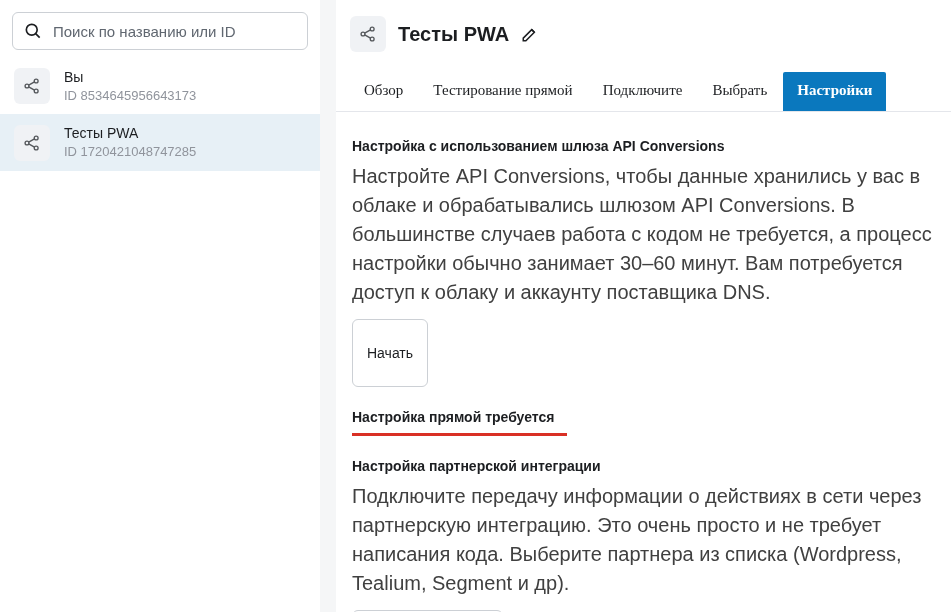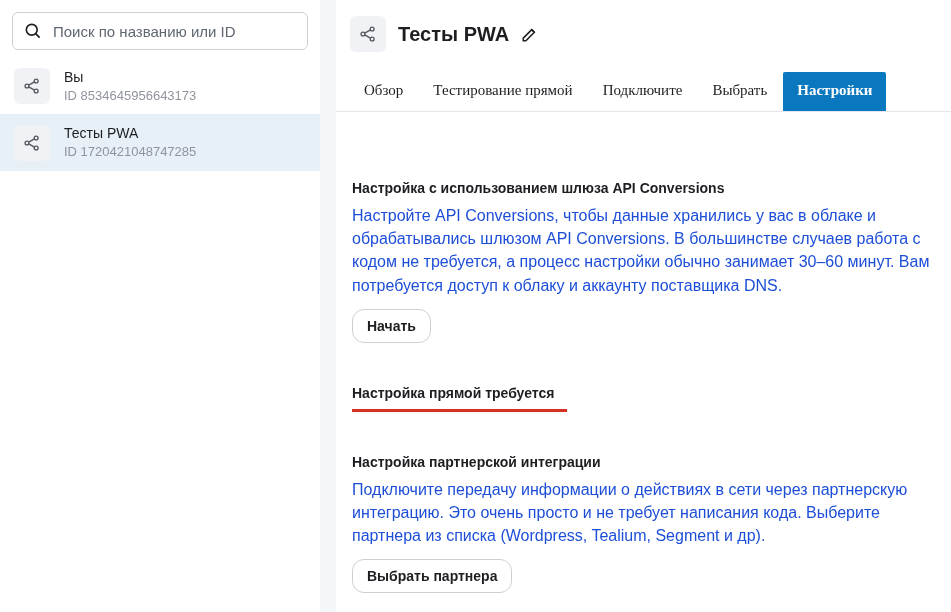--- a/index.html
+++ b/index.html
@@ -128,36 +128,35 @@
     }
     .content {
       padding: 26px 16px 0 16px;
     }
     .section { margin-bottom: 22px; }
     .section h4 {
       font-size: 14px;
       font-weight: 700;
       color: #1c1e21;
       margin-bottom: 8px;
-      margin-top: 42px;
     }
     .section p {
-      font-size: 16px;
+      font-size: 20px;
       line-height: 1.45;
-      color: #1d4ed8;
+      color: #404040;
       margin-bottom: 12px;
     }
     .btn {
       display: inline-block;
       border: 1px solid #ccd0d5;
       background: #fff;
-      padding: 8px 14px;
-      border-radius: 12px;
-      font-size: 14px;
-      font-weight: 700;
+      padding: 25px 14px;
+      border-radius: 6px;
+      font-size: 14px;
+      font-weight: 400;
       color: #1c1e21;
       cursor: pointer;
     }
     .link {
       color: #1877f2;
       font-size: 14px;
       cursor: pointer;
       display: inline-block;
     }
     .underline-red {

